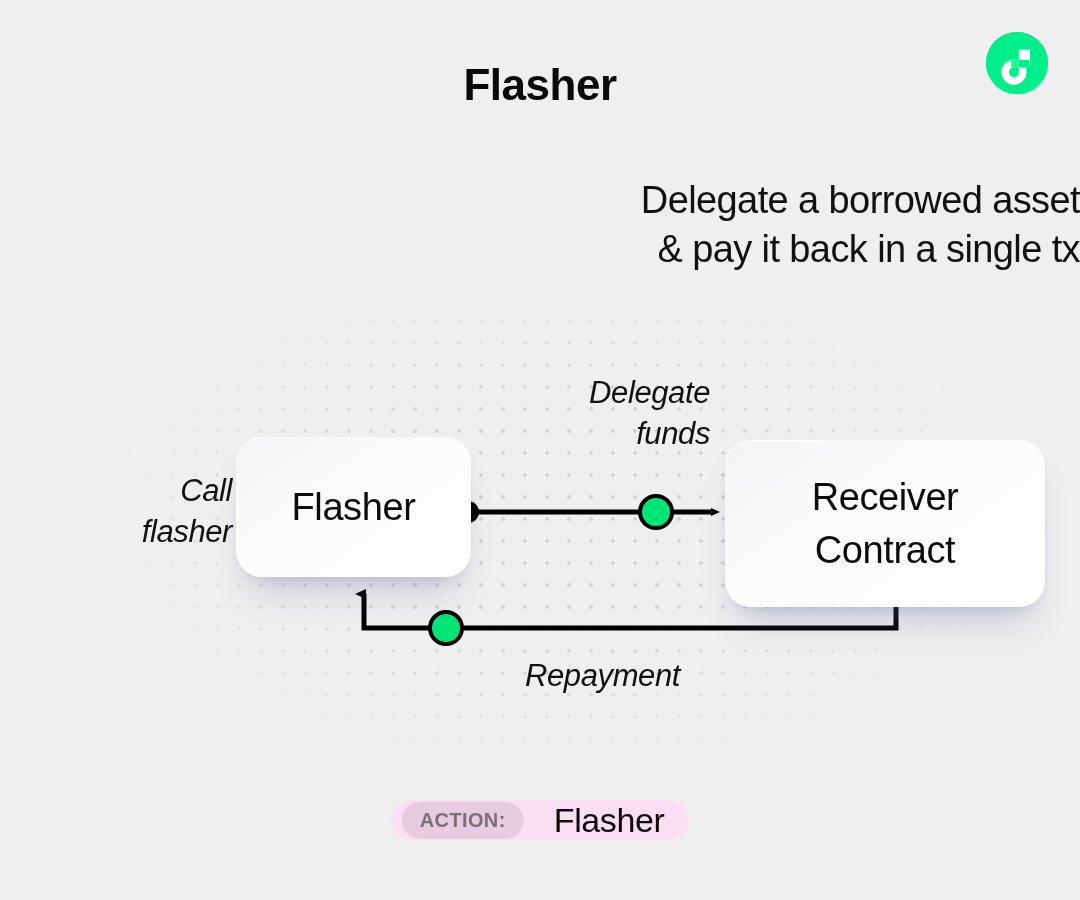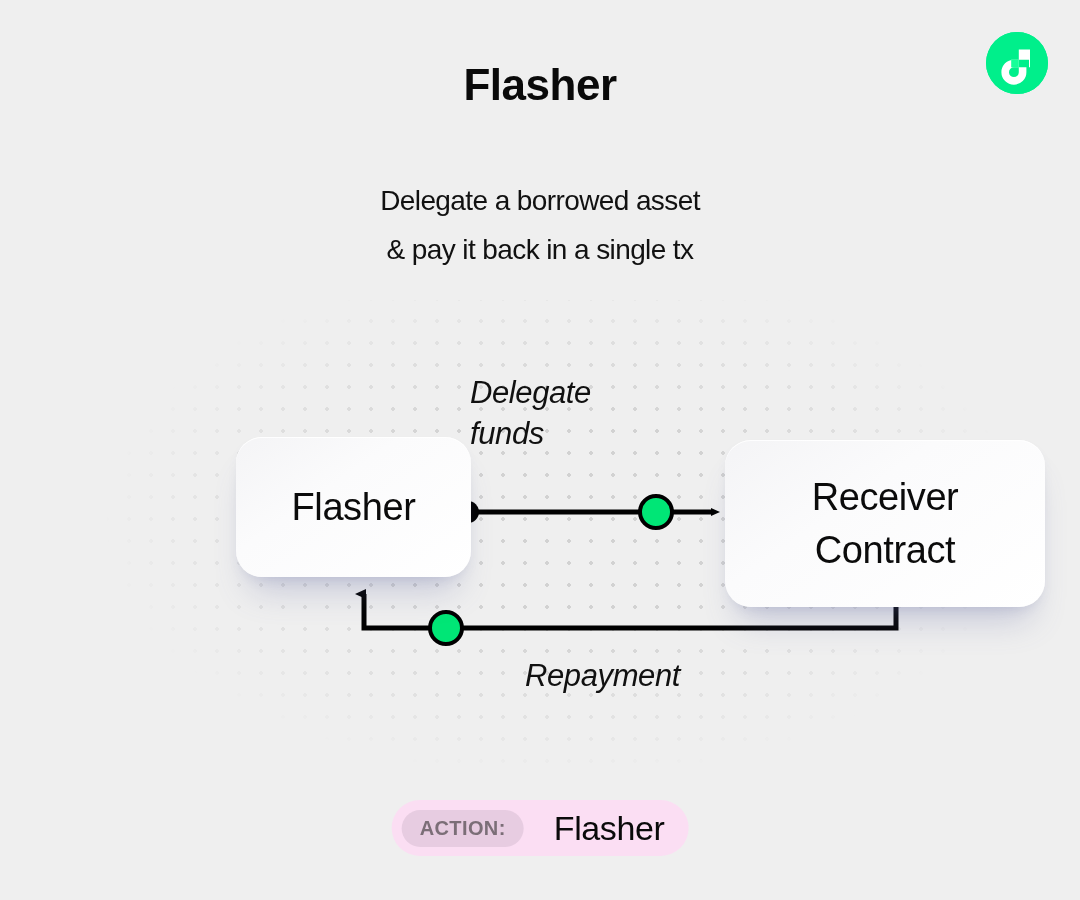--- a/index.html
+++ b/index.html
@@ -41,22 +41,22 @@
     font-weight: 700;
     letter-spacing: -0.5px;
     color: #0a0a0a;
   }
 
   .page-subtitle {
     position: absolute;
     top: 176px;
     left: 0;
     width: 1080px;
-    text-align: center;
-    font-size: 28px;
+    text-align: right;
+    font-size: 38px;
     font-weight: 400;
     line-height: 49px;
     letter-spacing: -0.6px;
     color: #111111;
     white-space: pre-line;
   }
 
   
   .diagram {
     position: absolute;
@@ -121,34 +121,34 @@
   }
 
   
   .edge-label {
     position: absolute;
     font-style: italic;
     font-size: 31px;
     line-height: 41px;
     letter-spacing: -0.4px;
     color: #111111;
-    text-align: left;
+    text-align: right;
     white-space: pre-line;
   }
   .label-call      { left: 42px;  top: 170px; width: 190px; }
   .label-delegate  { left: 470px; top: 72px;  width: 240px; }
   .label-repayment { left: 470px; top: 335px; width: 265px; text-align: center; margin-top: 20px; }
 
   
   .action-badge {
     position: absolute;
     left: 50%;
     transform: translateX(-50%);
     top: 800px;
-    height: 56px;
+    height: 40px;
     padding: 0 24px 0 10px;
     border-radius: 28px;
     background: #fbdef3;
     display: flex;
     align-items: center;
     gap: 30px;
     justify-content: center;
   }
   .action-chip {
     background: #e7cce1;
@@ -212,20 +212,22 @@
       <circle cx="896" cy="290" r="11" fill="#000"></circle>
       <circle cx="446" cy="328" r="16" fill="#00e676" stroke="#000" stroke-width="4"></circle>
     </g>
   </svg>
 
   <div class="node node-flasher">Flasher</div>
 
   <div class="node node-receiver">Receiver
 Contract</div>
 
+  <div class="edge-label label-call">Call
+flasher</div>
 
   <div class="edge-label label-delegate">Delegate
 funds</div>
 
   <div class="edge-label label-repayment">Repayment</div>
 
 </div>
 
 <div class="action-badge">
   <span class="action-chip">ACTION:</span>

